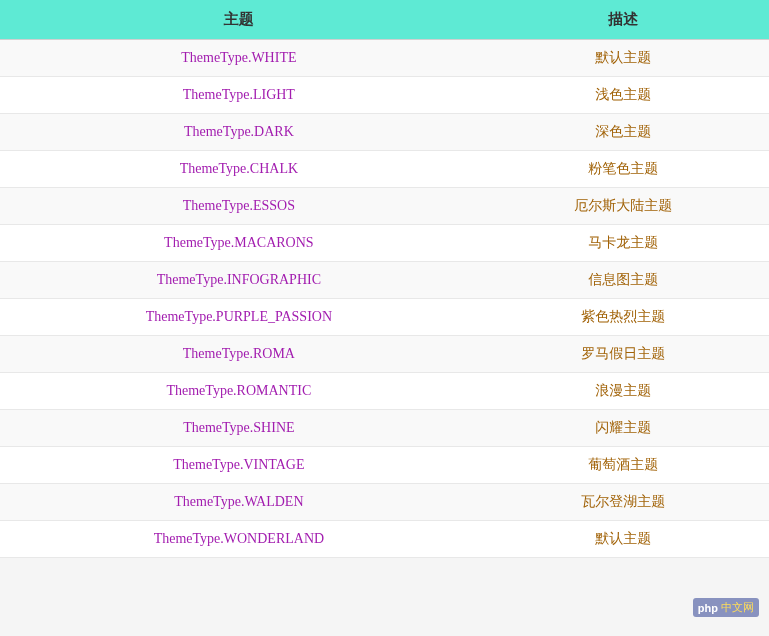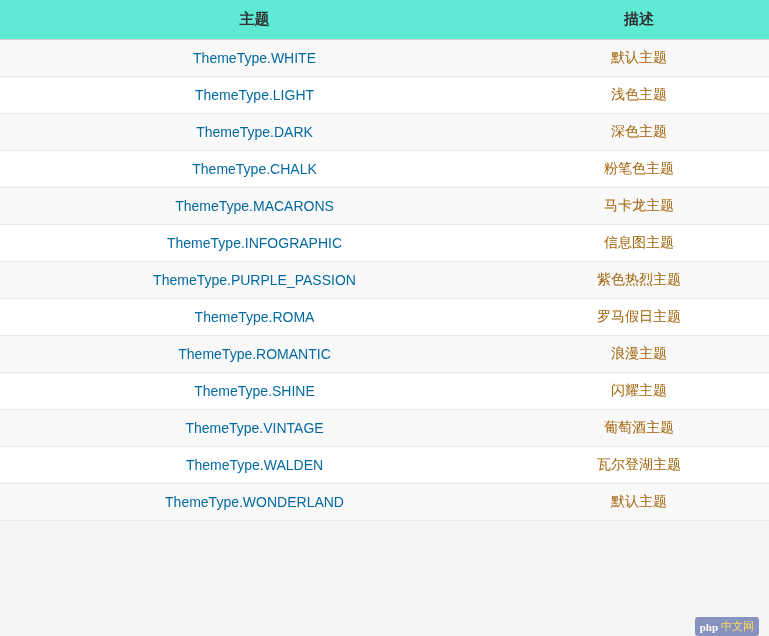--- a/index.html
+++ b/index.html
@@ -47,33 +47,32 @@
     }
 
     tbody td {
       padding: 9px 20px;
       text-align: center;
       font-size: 14px;
       border-bottom: 1px solid #e8e8e8;
     }
 
     tbody td:first-child {
-      color: #0369a1;
-      font-family: Liberation Sans, sans-serif;
+      color: #a21caf;
+      font-family: Liberation Serif, serif;
     }
 
     tbody td:last-child {
       color: #a16207;
     }
 
     .badge-container {
       position: fixed;
-      bottom: 0;
+      bottom: 19px;
       right: 10px;
-      font-family: Liberation Serif, serif;
     }
 
     .php-badge {
       background: #8892BF;
       color: white;
       font-size: 11px;
       padding: 2px 5px;
       border-radius: 3px;
       display: inline-flex;
       align-items: center;
@@ -111,20 +110,24 @@
         </tr>
         <tr>
           <td>ThemeType.DARK</td>
           <td>深色主题</td>
         </tr>
         <tr>
           <td>ThemeType.CHALK</td>
           <td>粉笔色主题</td>
         </tr>
         <tr>
+          <td>ThemeType.ESSOS</td>
+          <td>厄尔斯大陆主题</td>
+        </tr>
+        <tr>
           <td>ThemeType.MACARONS</td>
           <td>马卡龙主题</td>
         </tr>
         <tr>
           <td>ThemeType.INFOGRAPHIC</td>
           <td>信息图主题</td>
         </tr>
         <tr>
           <td>ThemeType.PURPLE_PASSION</td>
           <td>紫色热烈主题</td>

